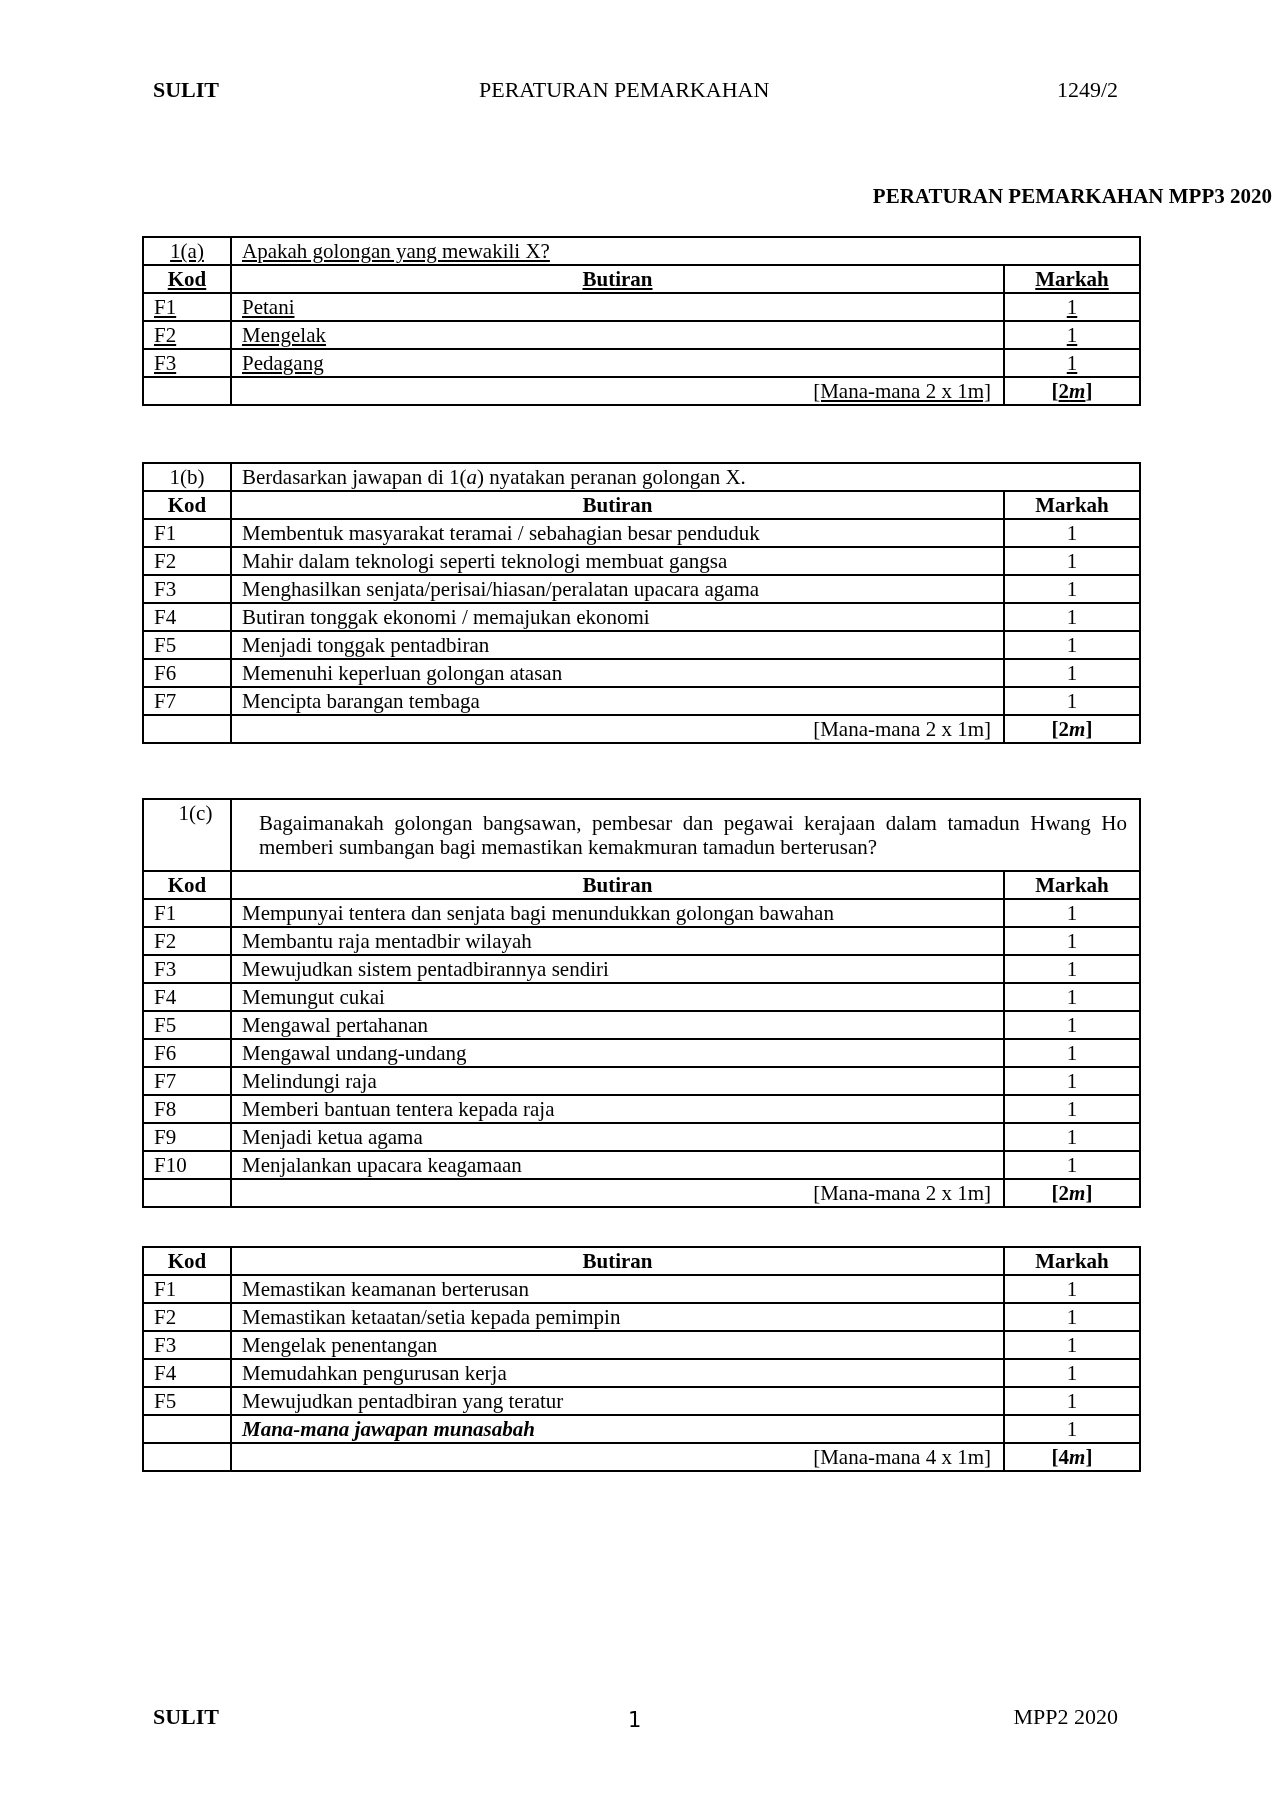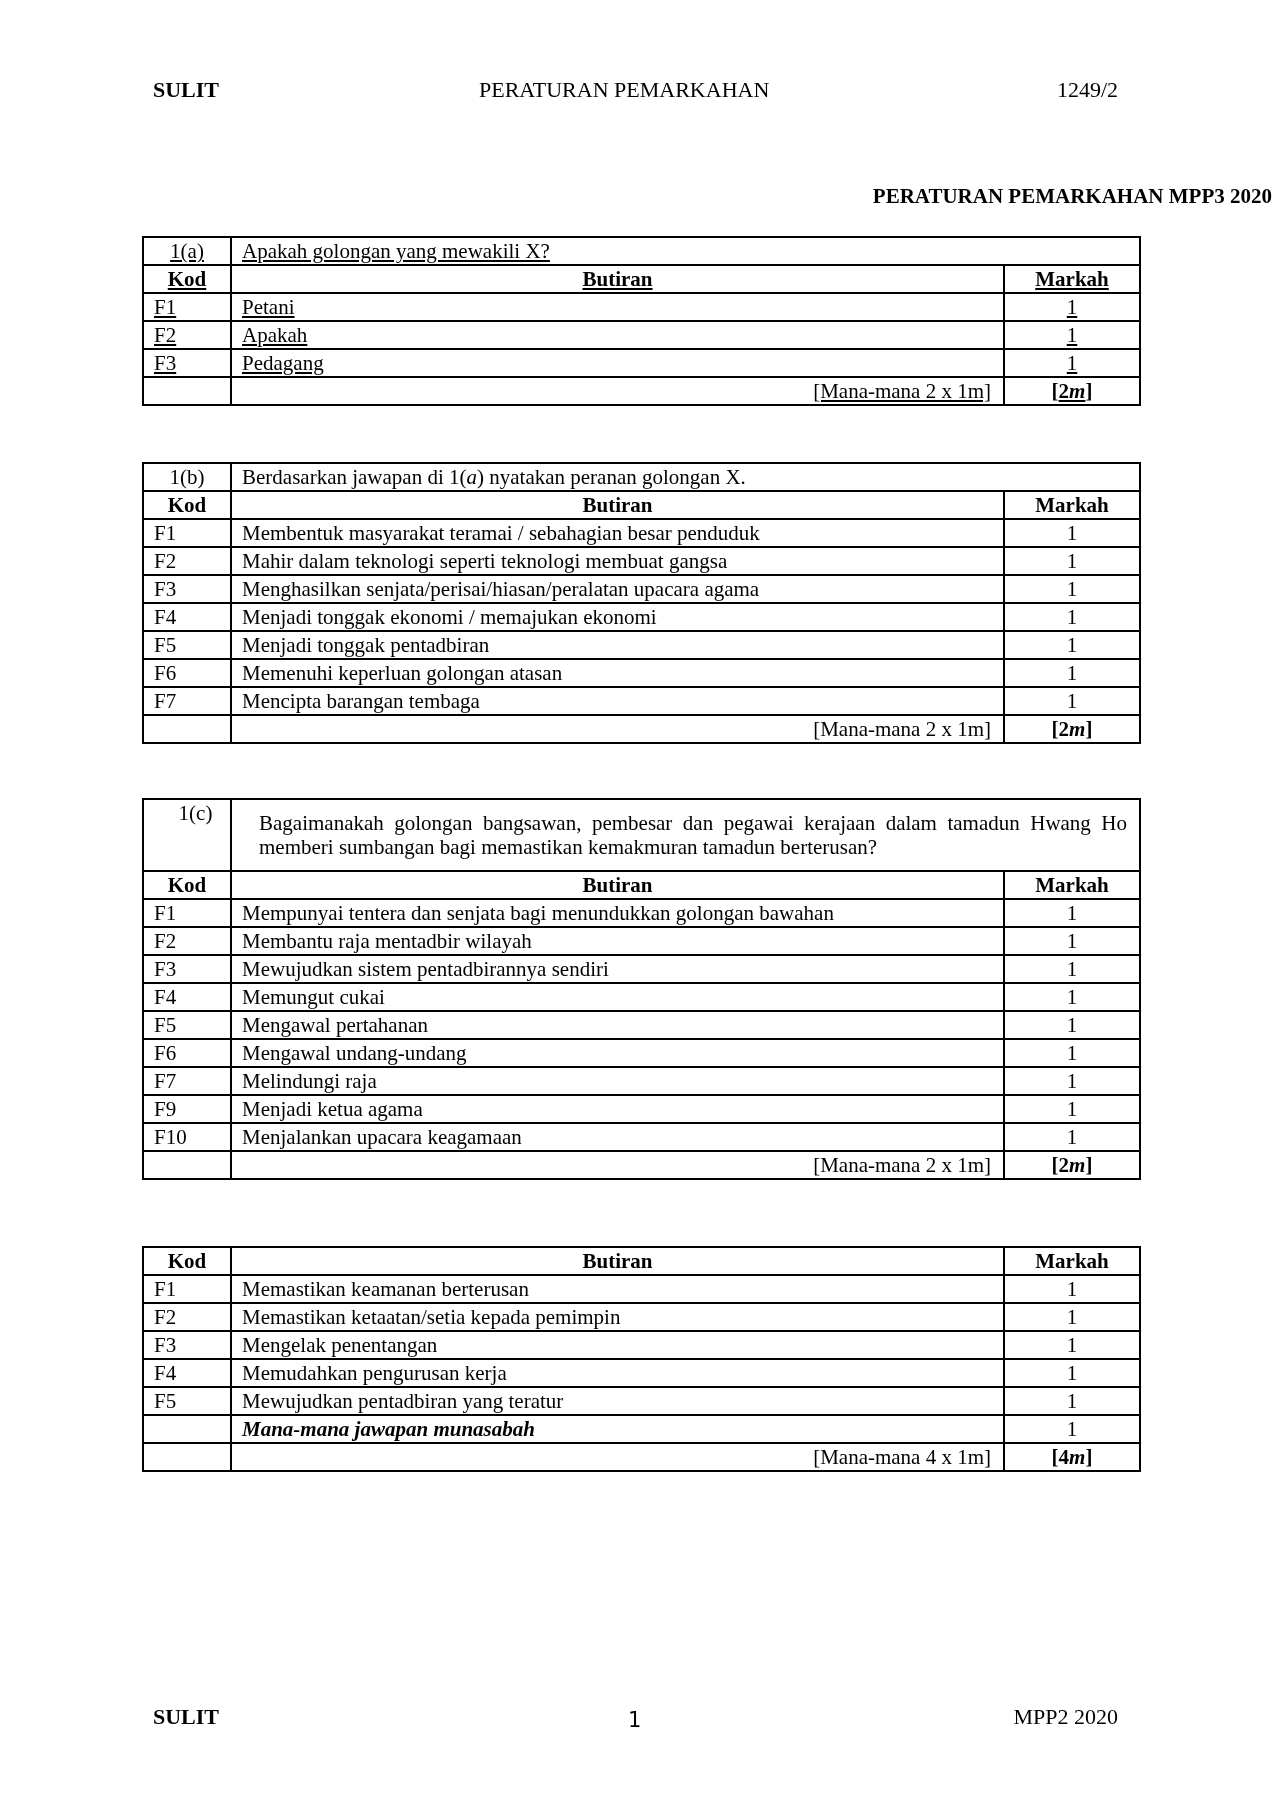--- a/index.html
+++ b/index.html
@@ -92,21 +92,21 @@
       <td class="hdr">Butiran</td>
       <td class="hdr">Markah</td>
     </tr>
     <tr>
       <td>F1</td>
       <td>Petani</td>
       <td class="mark">1</td>
     </tr>
     <tr>
       <td>F2</td>
-      <td>Apakah</td>
+      <td>Mengelak</td>
       <td class="mark">1</td>
     </tr>
     <tr>
       <td>F3</td>
       <td>Pedagang</td>
       <td class="mark">1</td>
     </tr>
     <tr>
       <td></td>
       <td class="total-label">[Mana-mana 2 x 1m]</td>
@@ -141,21 +141,21 @@
       <td>Mahir dalam teknologi seperti teknologi membuat gangsa</td>
       <td class="mark">1</td>
     </tr>
     <tr>
       <td>F3</td>
       <td>Menghasilkan senjata/perisai/hiasan/peralatan upacara agama</td>
       <td class="mark">1</td>
     </tr>
     <tr>
       <td>F4</td>
-      <td>Menjadi tonggak ekonomi / memajukan ekonomi</td>
+      <td>Butiran tonggak ekonomi / memajukan ekonomi</td>
       <td class="mark">1</td>
     </tr>
     <tr>
       <td>F5</td>
       <td>Menjadi tonggak pentadbiran</td>
       <td class="mark">1</td>
     </tr>
     <tr>
       <td>F6</td>
       <td>Memenuhi keperluan golongan atasan</td>
@@ -219,20 +219,25 @@
       <td>F6</td>
       <td>Mengawal undang-undang</td>
       <td class="mark">1</td>
     </tr>
     <tr>
       <td>F7</td>
       <td>Melindungi raja</td>
       <td class="mark">1</td>
     </tr>
     <tr>
+      <td>F8</td>
+      <td>Memberi bantuan tentera kepada raja</td>
+      <td class="mark">1</td>
+    </tr>
+    <tr>
       <td>F9</td>
       <td>Menjadi ketua agama</td>
       <td class="mark">1</td>
     </tr>
     <tr>
       <td>F10</td>
       <td>Menjalankan upacara keagamaan</td>
       <td class="mark">1</td>
     </tr>
     <tr>

